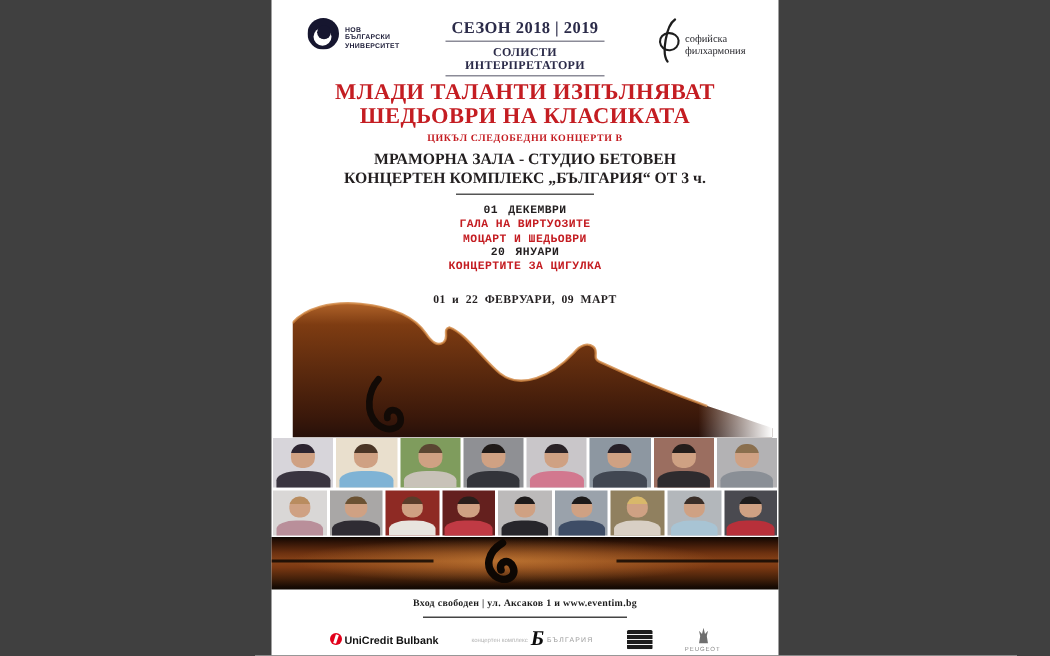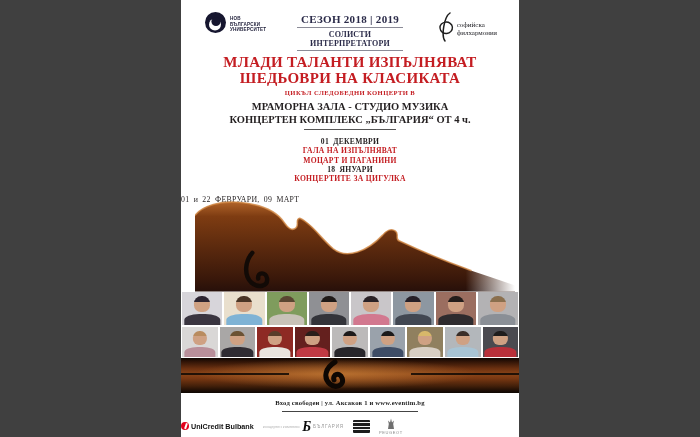--- a/index.html
+++ b/index.html
@@ -22,25 +22,25 @@
   .title{position:absolute;top:54px;left:0;right:0;text-align:center;
          font-size:15px;line-height:16px;font-weight:bold;color:#c41d22;letter-spacing:.3px;}
   .subtitle{position:absolute;top:89px;left:0;right:0;text-align:center;
             font-size:6.6px;font-weight:bold;color:#c41d22;letter-spacing:.4px;}
   .venue{position:absolute;top:101px;left:0;right:0;text-align:center;
          font-size:10.5px;line-height:12.5px;font-weight:bold;color:#231f20;}
   .vsep{position:absolute;top:129px;left:50%;width:92px;margin-left:-46px;border-top:1px solid #555;}
 
   
   .sched{position:absolute;top:137px;left:0;right:0;text-align:center;
-         font-size:7.6px;line-height:9.3px;font-weight:bold;letter-spacing:.3px;}
+         font-size:7.6px;line-height:9.3px;font-weight:bold;letter-spacing:.3px;font-family:Liberation Mono, monospace;}
   .s-date{color:#231f20;word-spacing:2px;}
   .s-event{color:#c41d22;}
-  .sched2{position:absolute;top:195px;left:0;right:0;
-          font-size:7.8px;line-height:9.3px;font-weight:normal;letter-spacing:.3px;}
+  .sched2{position:absolute;top:195px;left:0;right:0;text-align:center;
+          font-size:7.8px;line-height:9.3px;font-weight:bold;letter-spacing:.3px;}
 
   
   .violin-main{position:absolute;left:14px;top:199px;width:320px;height:93px;}
   .violin-strip{position:absolute;left:0;top:358px;width:338px;height:35px;overflow:hidden;
     background:
       radial-gradient(ellipse at 46% 45%, rgba(222,148,66,.55), rgba(0,0,0,0) 55%),
       linear-gradient(180deg,#0e0702 0%,#2c1206 9%,#6b3010 30%,#8a4418 46%,#7a3812 58%,#43200a 80%,#1a0c04 94%,#0e0702 100%);}
   .string{position:absolute;top:15px;height:2px;background:#0f0803;opacity:.85;}
   .string.left{left:0;width:108px;}
   .string.right{right:0;width:108px;}
@@ -54,21 +54,21 @@
      transform:translateX(-50%);border-radius:46% 46% 42% 42%;
      background:linear-gradient(180deg,var(--hair,#332) 0 36%,#cfa183 36%);}
   .photo::after{content:'';position:absolute;left:50%;bottom:-10%;width:88%;height:44%;
      transform:translateX(-50%);border-radius:42% 42% 0 0;background:var(--top,#555);}
 
   
   .finfo{position:absolute;top:399px;left:0;right:0;text-align:center;
          font-size:6.6px;font-weight:bold;color:#1d1d1d;letter-spacing:.2px;}
   .fline{position:absolute;top:411px;left:50%;width:136px;margin-left:-68px;border-top:1px solid #444;}
   .logos{position:absolute;top:416px;left:0;right:0;height:20px;display:flex;
-         align-items:center;justify-content:flex-start;gap:9px;}
+         align-items:center;justify-content:center;gap:22px;}
   .ucb{display:flex;align-items:center;gap:2px;font-family:"Liberation Sans",sans-serif;
        font-weight:bold;font-size:7.2px;color:#111;}
   .ucb-disc{width:8px;height:8px;border-radius:50%;background:#e2001a;position:relative;}
   .ucb-disc::after{content:'';position:absolute;left:3.5px;top:1px;width:1.6px;height:6px;background:#fff;transform:rotate(18deg);}
   .ccb{display:flex;align-items:center;gap:2px;}
   .ccb-small{font-family:"Liberation Sans",sans-serif;font-size:4px;color:#b3b3b3;}
   .ccb-b{font-style:italic;font-weight:bold;font-size:14px;line-height:13px;color:#0c0c0c;}
   .ccb-name{font-family:"Liberation Sans",sans-serif;font-size:4.6px;color:#9a9a9a;letter-spacing:.8px;}
   .partner{width:17px;height:13px;border-radius:1px;
      background:repeating-linear-gradient(180deg,#1c1c1c 0 2.4px,#f2f2f2 2.4px 3.4px);}
@@ -115,30 +115,30 @@
         </span>
       </div>
     </div>
 
     <div class="title">
       <span>МЛАДИ ТАЛАНТИ ИЗПЪЛНЯВАТ</span><br>
       <span>ШЕДЬОВРИ НА КЛАСИКАТА</span>
     </div>
     <div class="subtitle">ЦИКЪЛ СЛЕДОБЕДНИ КОНЦЕРТИ В</div>
     <div class="venue">
-      <span>МРАМОРНА ЗАЛА - СТУДИО МУЗИКА</span><br>
-      <span>КОНЦЕРТЕН КОМПЛЕКС „БЪЛГАРИЯ“ ОТ 4 ч.</span>
+      <span>МРАМОРНА ЗАЛА - СТУДИО БЕТОВЕН</span><br>
+      <span>КОНЦЕРТЕН КОМПЛЕКС „БЪЛГАРИЯ“ ОТ 3 ч.</span>
     </div>
     <div class="vsep"></div>
 
     <div class="sched">
       <div class="s-date">01 ДЕКЕМВРИ</div>
-      <div class="s-event">ГАЛА НА ИЗПЪЛНЯВАТ</div>
-      <div class="s-event">МОЦАРТ И ПАГАНИНИ</div>
-      <div class="s-date">18 ЯНУАРИ</div>
+      <div class="s-event">ГАЛА НА ВИРТУОЗИТЕ</div>
+      <div class="s-event">МОЦАРТ И ШЕДЬОВРИ</div>
+      <div class="s-date">20 ЯНУАРИ</div>
       <div class="s-event">КОНЦЕРТИТЕ ЗА ЦИГУЛКА</div>
     </div>
 
     <div class="sched2">
       <div class="s-date">01 и 22 ФЕВРУАРИ, 09 МАРТ</div>
     </div>
 
     <div class="violin-main">
       <svg width="320" height="93" viewBox="0 0 324 93">
         <defs>

